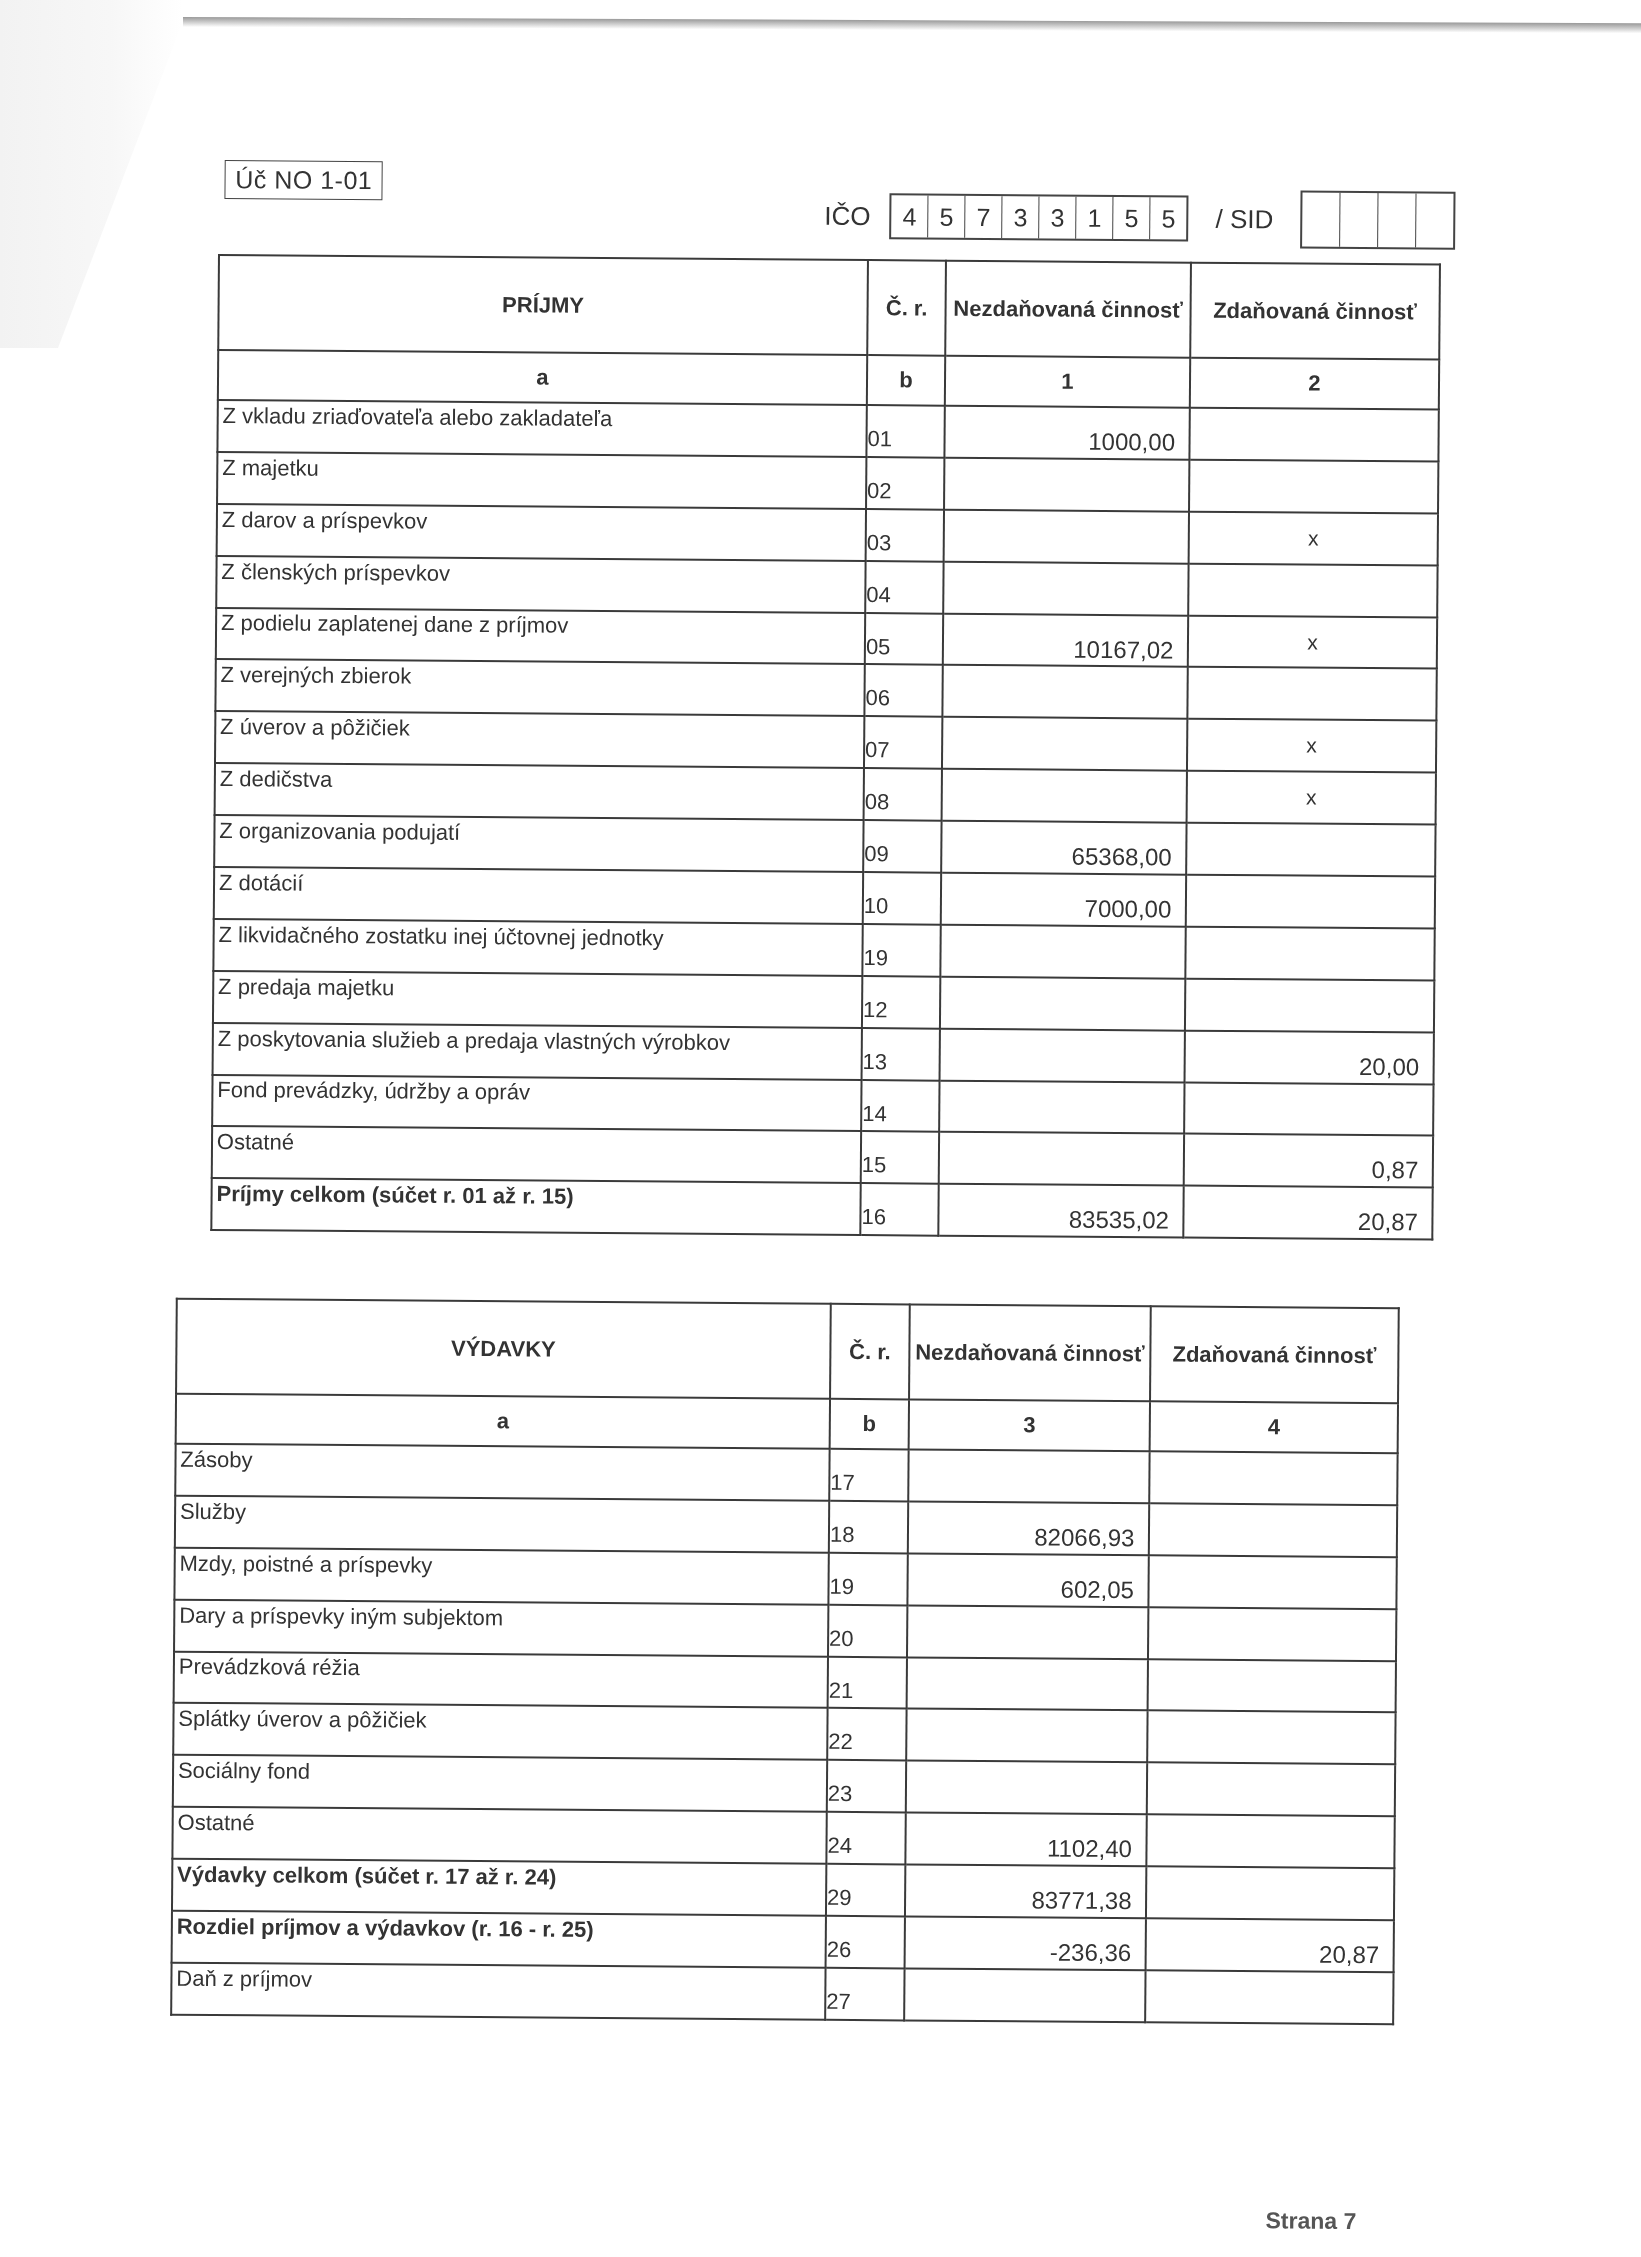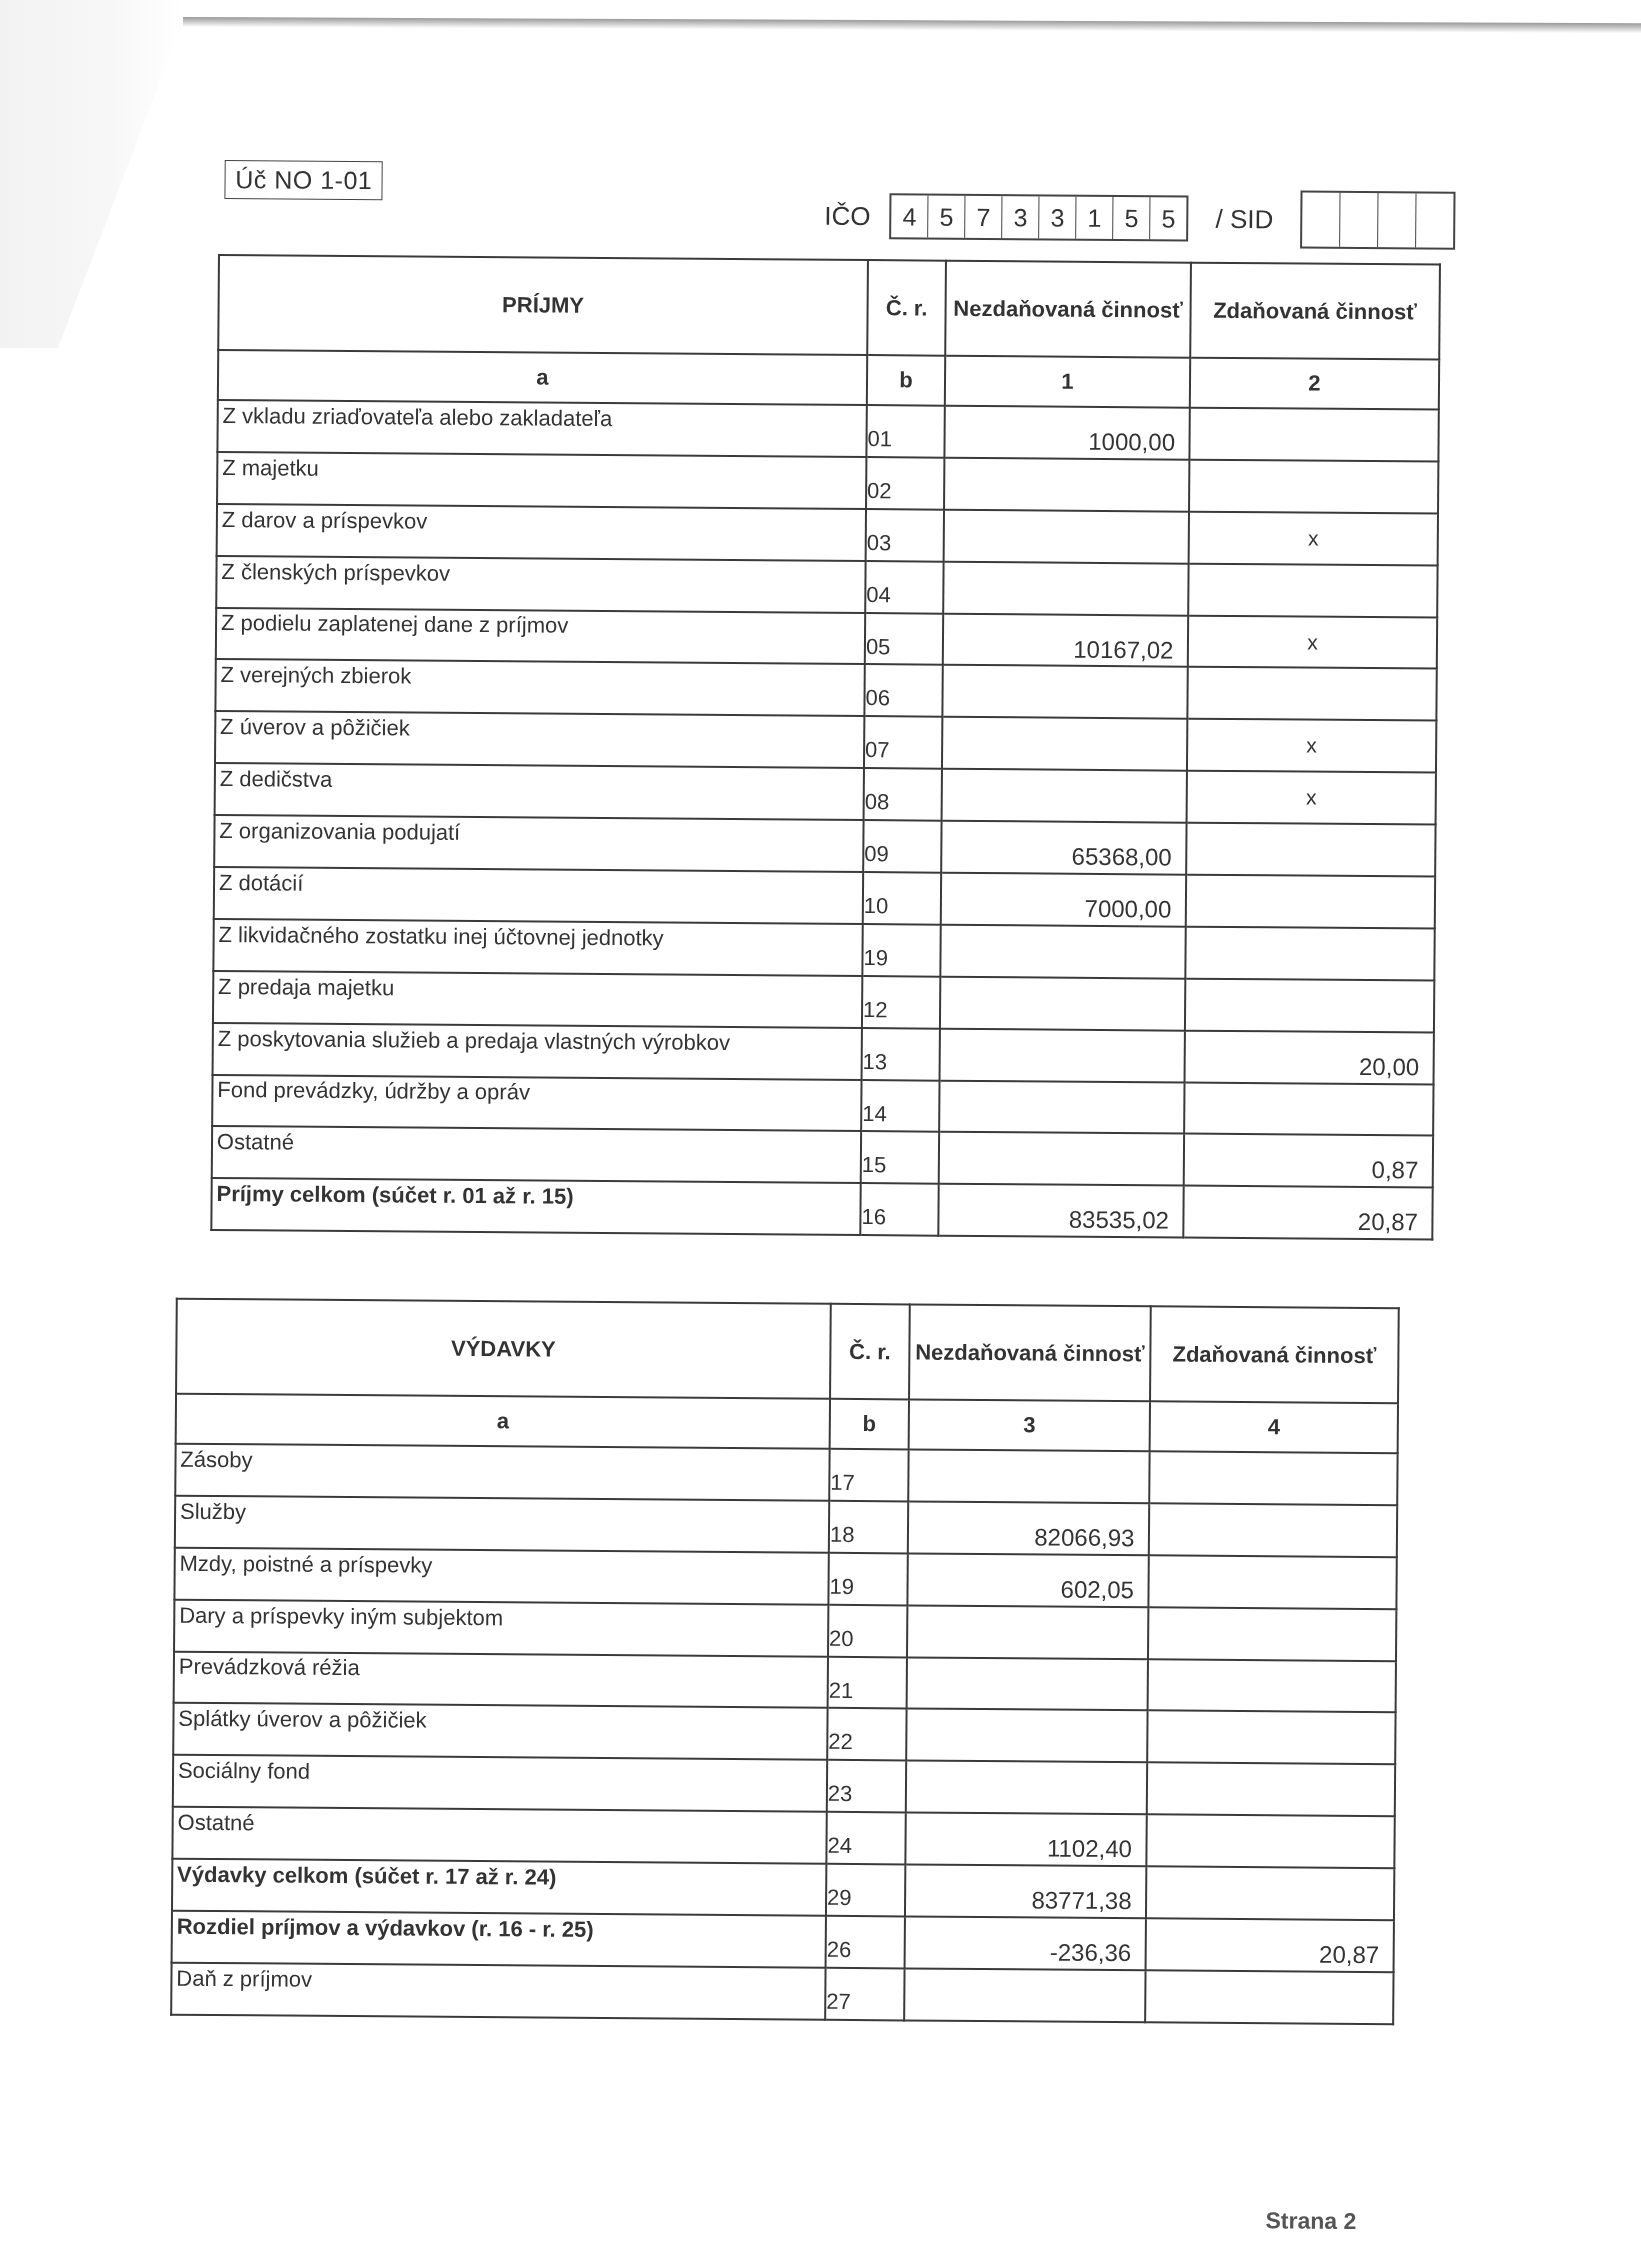--- a/index.html
+++ b/index.html
@@ -293,15 +293,15 @@
         </tr>
         <tr class="row">
           <td class="lbl">Daň z príjmov</td>
           <td class="num">27</td>
           <td class="val"></td>
           <td class="val"></td>
         </tr>
       </tbody>
   </table>
 
-  <div class="footer">Strana 2</div>
+  <div class="footer">Strana 7</div>
 </div>
 
 
 </body></html>

